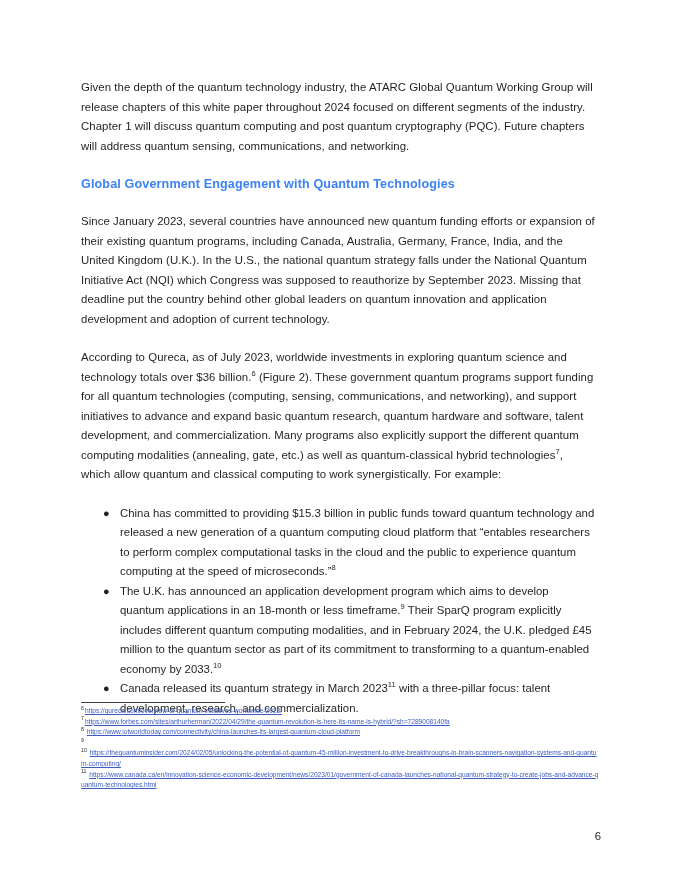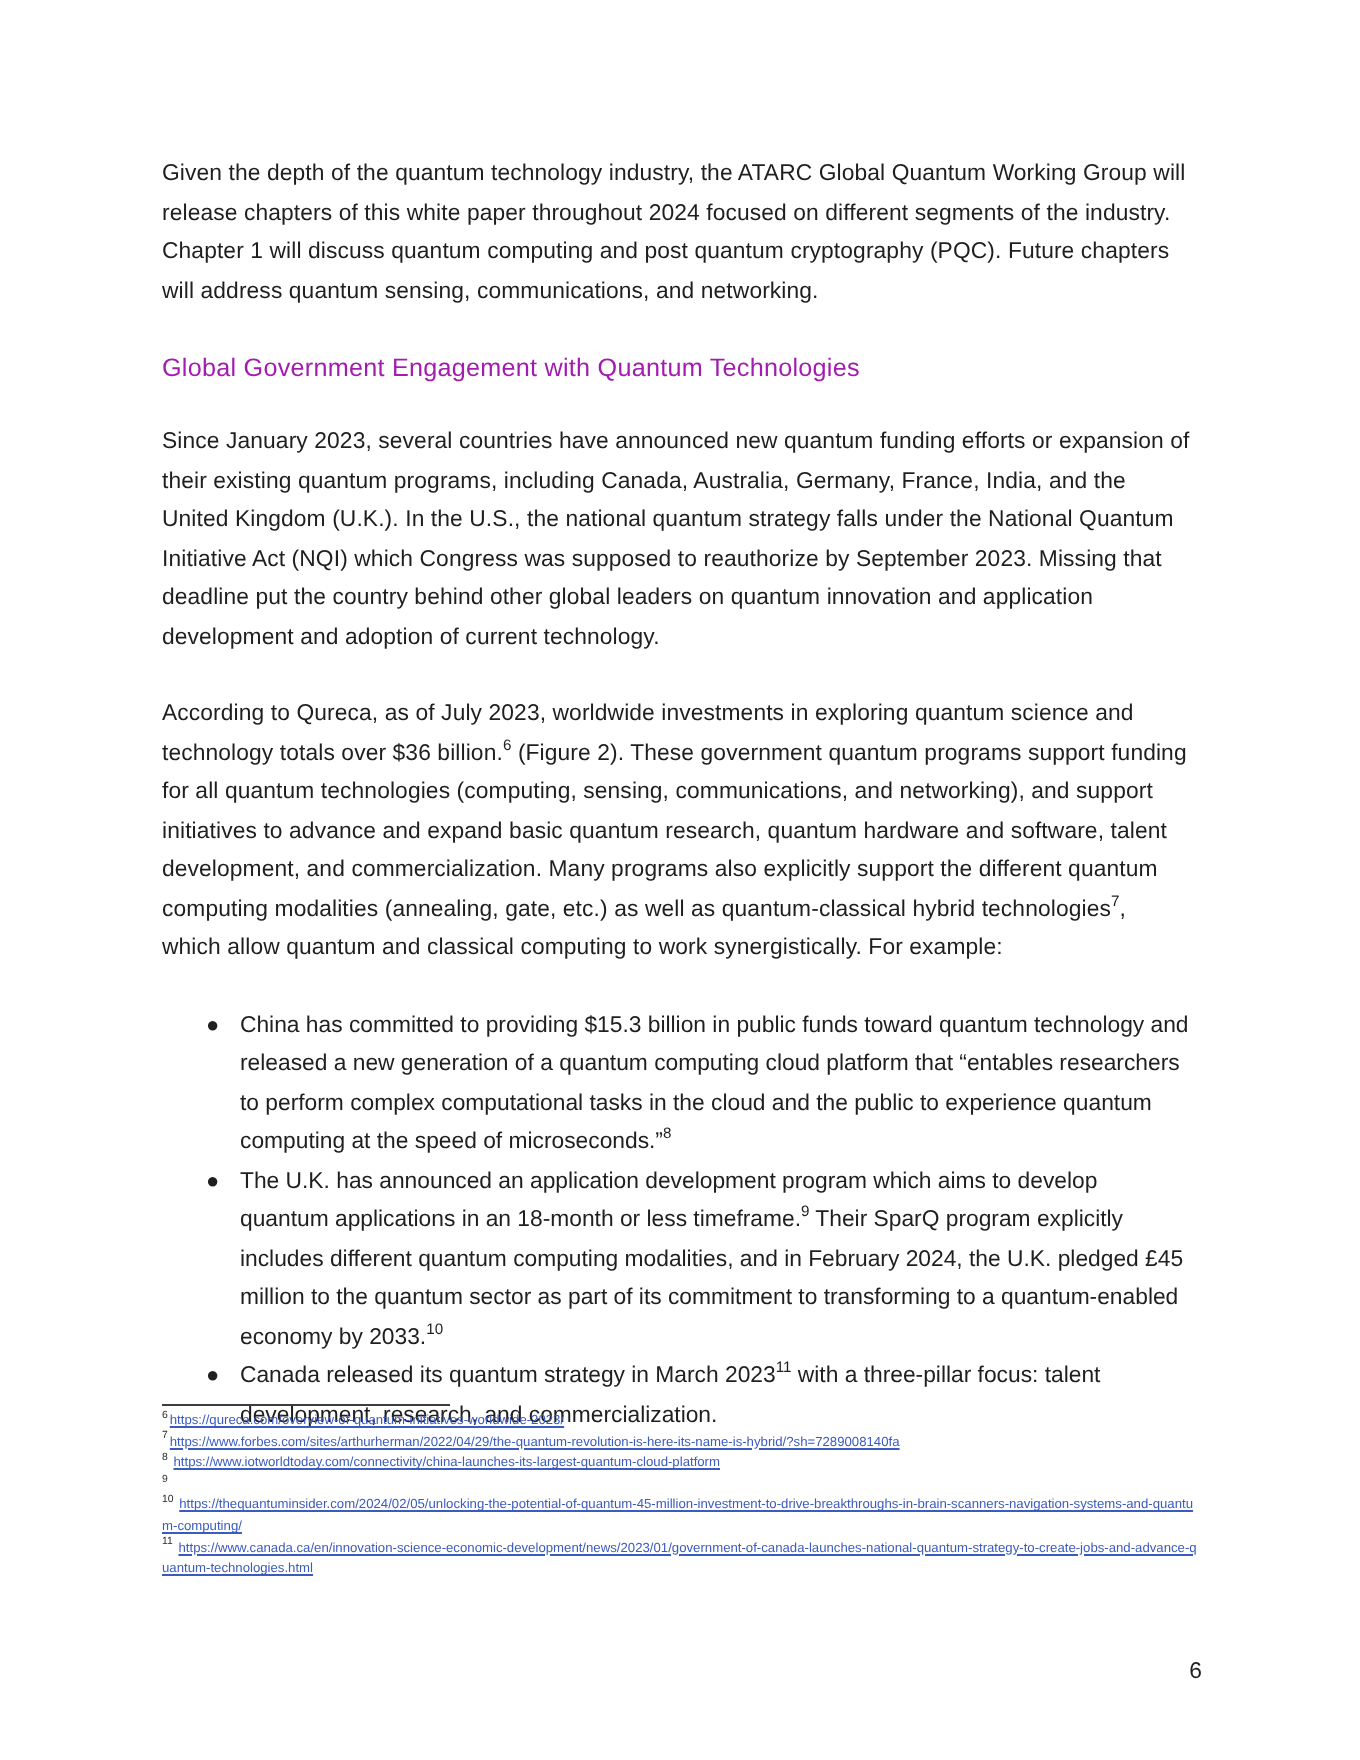--- a/index.html
+++ b/index.html
@@ -33,22 +33,22 @@
     font-size: 11.4px;
     line-height: 19.5px;
     color: #1f1f1f;
     text-align: left;
     letter-spacing: 0.005em;
   }
   h2.section-heading {
     margin: 12px 0 18px 0;
     font-size: 12.6px;
     line-height: 19px;
-    font-weight: normal;
-    color: #a21caf;
+    font-weight: bold;
+    color: #3b82f6;
     letter-spacing: 0.01em;
   }
   ul.bullet-list {
     margin: 0;
     padding: 0 0 0 39px;
     list-style: none;
   }
   ul.bullet-list > li {
     position: relative;
     font-size: 11.4px;

